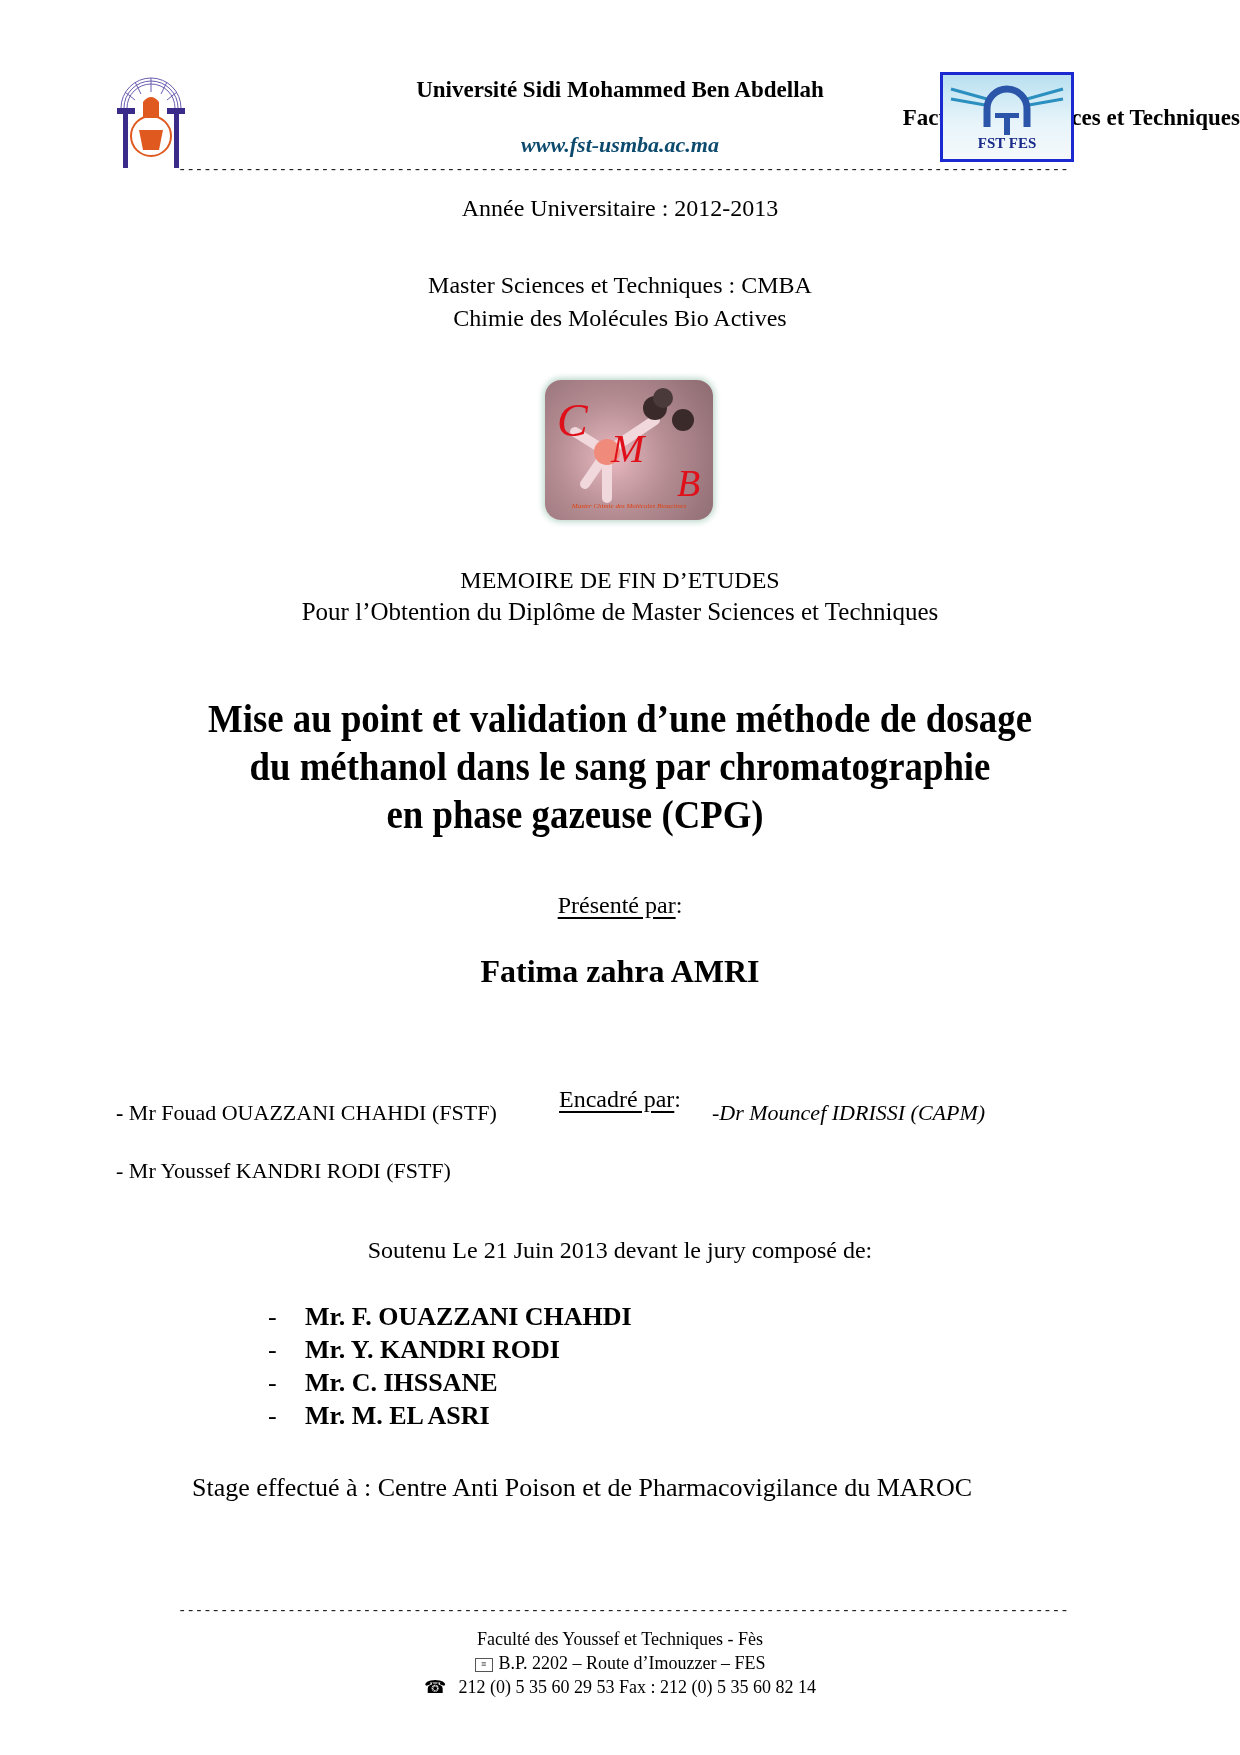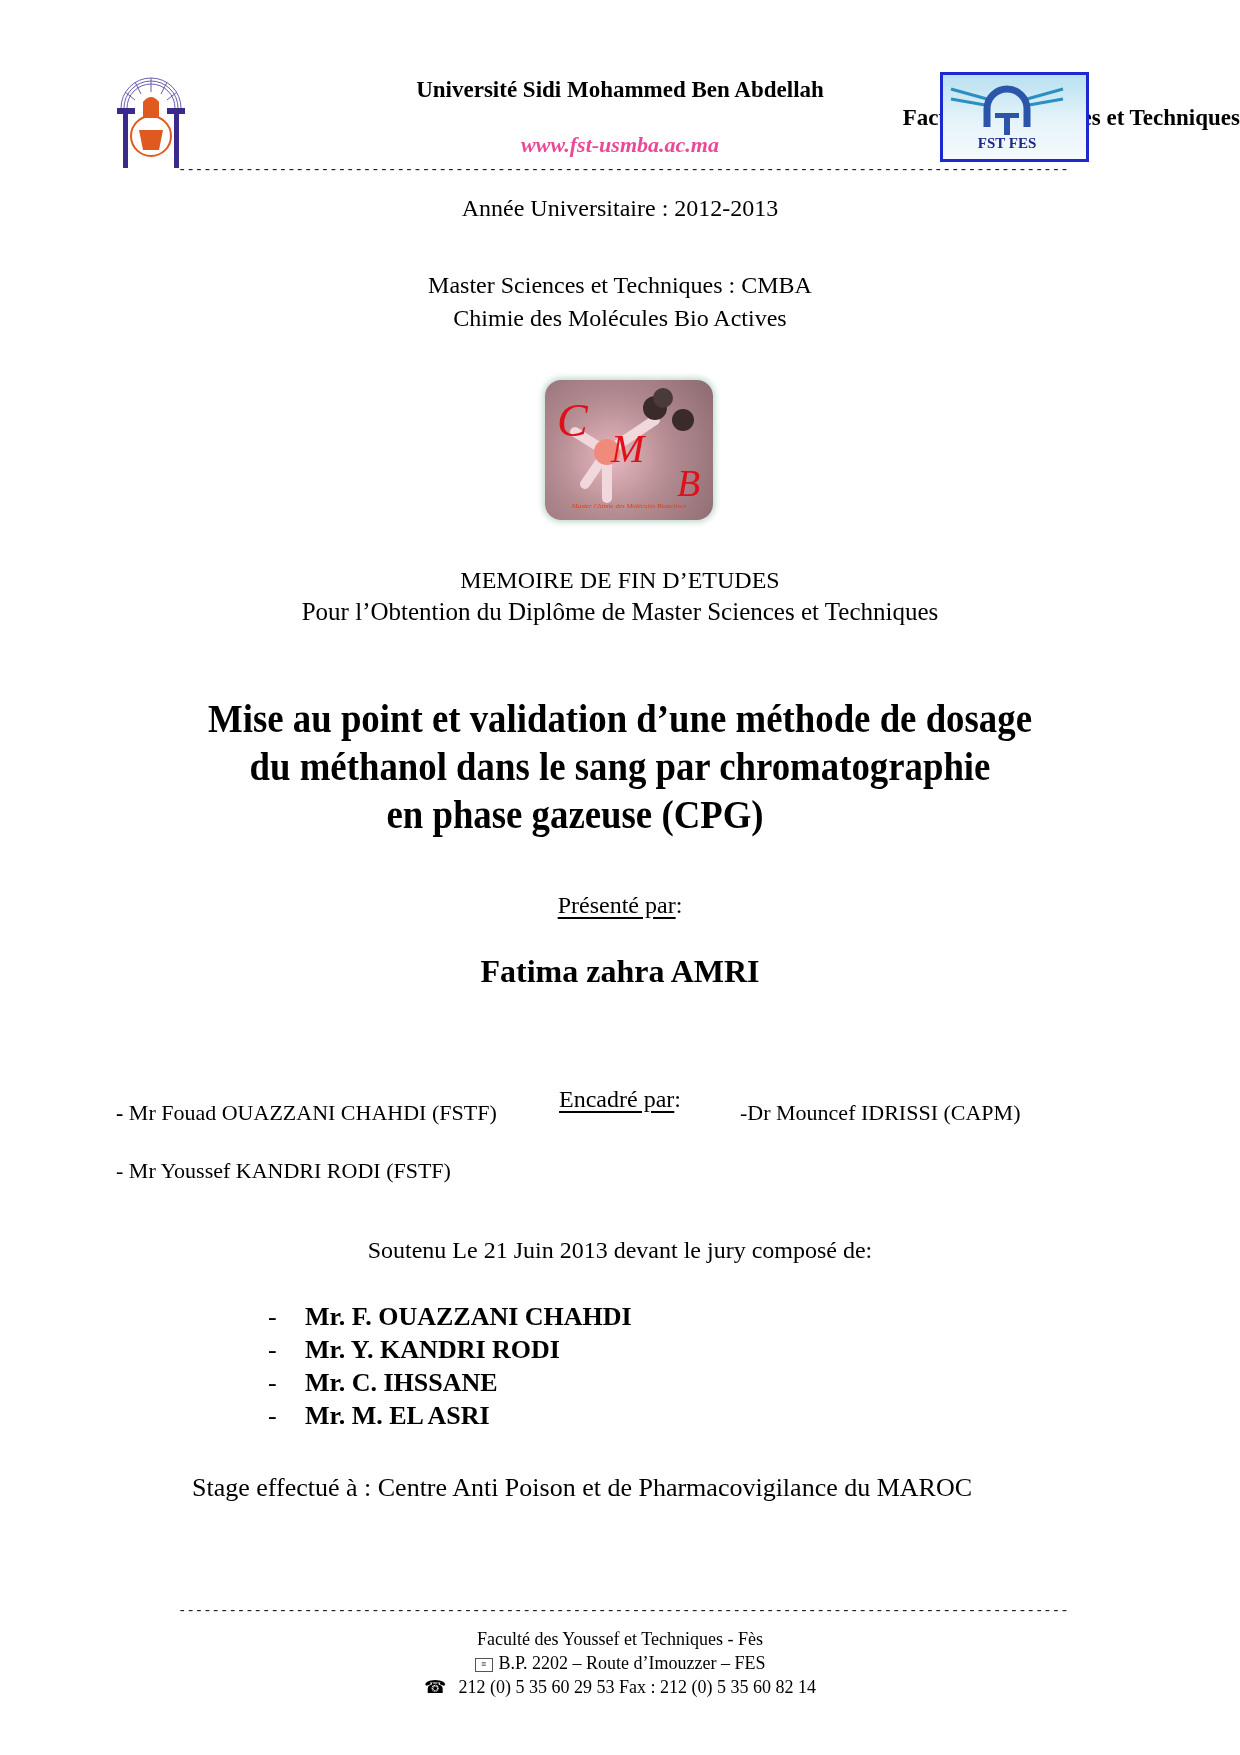--- a/index.html
+++ b/index.html
@@ -1,32 +1,32 @@
 <!DOCTYPE html>
 <html><head>
 <meta charset="utf-8">
 <style>
   html, body { margin:0; padding:0; background:#fff; }
   body { width:1240px; height:1755px; position:relative; overflow:hidden;
          font-family:"Liberation Serif", "DejaVu Serif", serif; color:#000; }
   .abs { position:absolute; }
   .center { left:0; width:1240px; text-align:center; }
   .hdr { font-size:23px; font-weight:bold; line-height:28px; }
-  .url { color:#ec4899; font-style:italic; font-weight:bold; font-size:22px;text-align:right; }
+  .url { color:#0c4a6e; font-style:italic; font-weight:bold; font-size:22px;text-align:right; }
   .dash { font-family:"Liberation Mono", monospace; font-size:14px; letter-spacing:0; white-space:nowrap; overflow:hidden; color:#222; }
   .h2 { font-size:26px; font-weight:bold; line-height:34px; }
   .h3 { font-size:24px; font-weight:normal; line-height:30px; }
   .sub { font-size:25px; line-height:30px; }
   .title { font-size:40px; font-weight:bold; line-height:48px; transform:scaleX(0.92); }
   .ul { text-decoration:underline; text-decoration-thickness:2px; text-underline-offset:4px; }
   .sup { font-size:22px; }
   .jury { font-size:26px; font-weight:bold; }
   .foot { font-size:18px; line-height:24px; }
   .logo-left { left:115px; top:72px; width:72px; height:98px; }
-  .logo-right { left:940px; top:72px; width:149px; height:90px; border:3px solid #1b2ad0; box-sizing:border-box;
+  .logo-right { left:940px; top:72px; width:134px; height:90px; border:3px solid #1b2ad0; box-sizing:border-box;
                 background:linear-gradient(180deg,#b9e0f0 0%,#e6f4fa 55%,#f5f9fb 100%); }
   .cmb { left:545px; top:380px; width:168px; height:140px; border-radius:16px;
          background:radial-gradient(circle at 40% 55%, #e8b8c0 0%, #b48c92 45%, #8b6a70 100%);
          box-shadow:0 0 6px 2px #bcd8cc; overflow:hidden; }
 </style>
 </head>
 <body>
 
 <div class="abs logo-left">
   <svg width="72" height="98" viewBox="0 0 72 98">
@@ -102,21 +102,21 @@
 <div class="abs center h2" style="top:954px; font-size:32px;">Fatima zahra AMRI</div>
 
 <div class="abs center h3" style="top:1084px;">
   <span class="ul">Encadré par</span><span>:</span>
 </div>
 
 <div class="abs sup" style="left:116px; top:1100px;">
   <span style="font-weight:bold;">-</span>
   <span>Mr Fouad OUAZZANI CHAHDI (FSTF)</span>
 </div>
-<div class="abs sup" style="left:740px; top:1100px;">
+<div class="abs sup" style="left:712px; top:1100px;font-style:italic;">
   <span>-</span><span>Dr Mouncef  IDRISSI (CAPM)</span>
 </div>
 <div class="abs sup" style="left:116px; top:1158px;">
   <span>-</span>
   <span>Mr Youssef KANDRI RODI (FSTF)</span>
 </div>
 
 <div class="abs center h3" style="top:1235px;">Soutenu Le 21 Juin 2013  devant le jury composé de:</div>
 
 <div class="abs jury" style="left:268px; top:1302px;">

